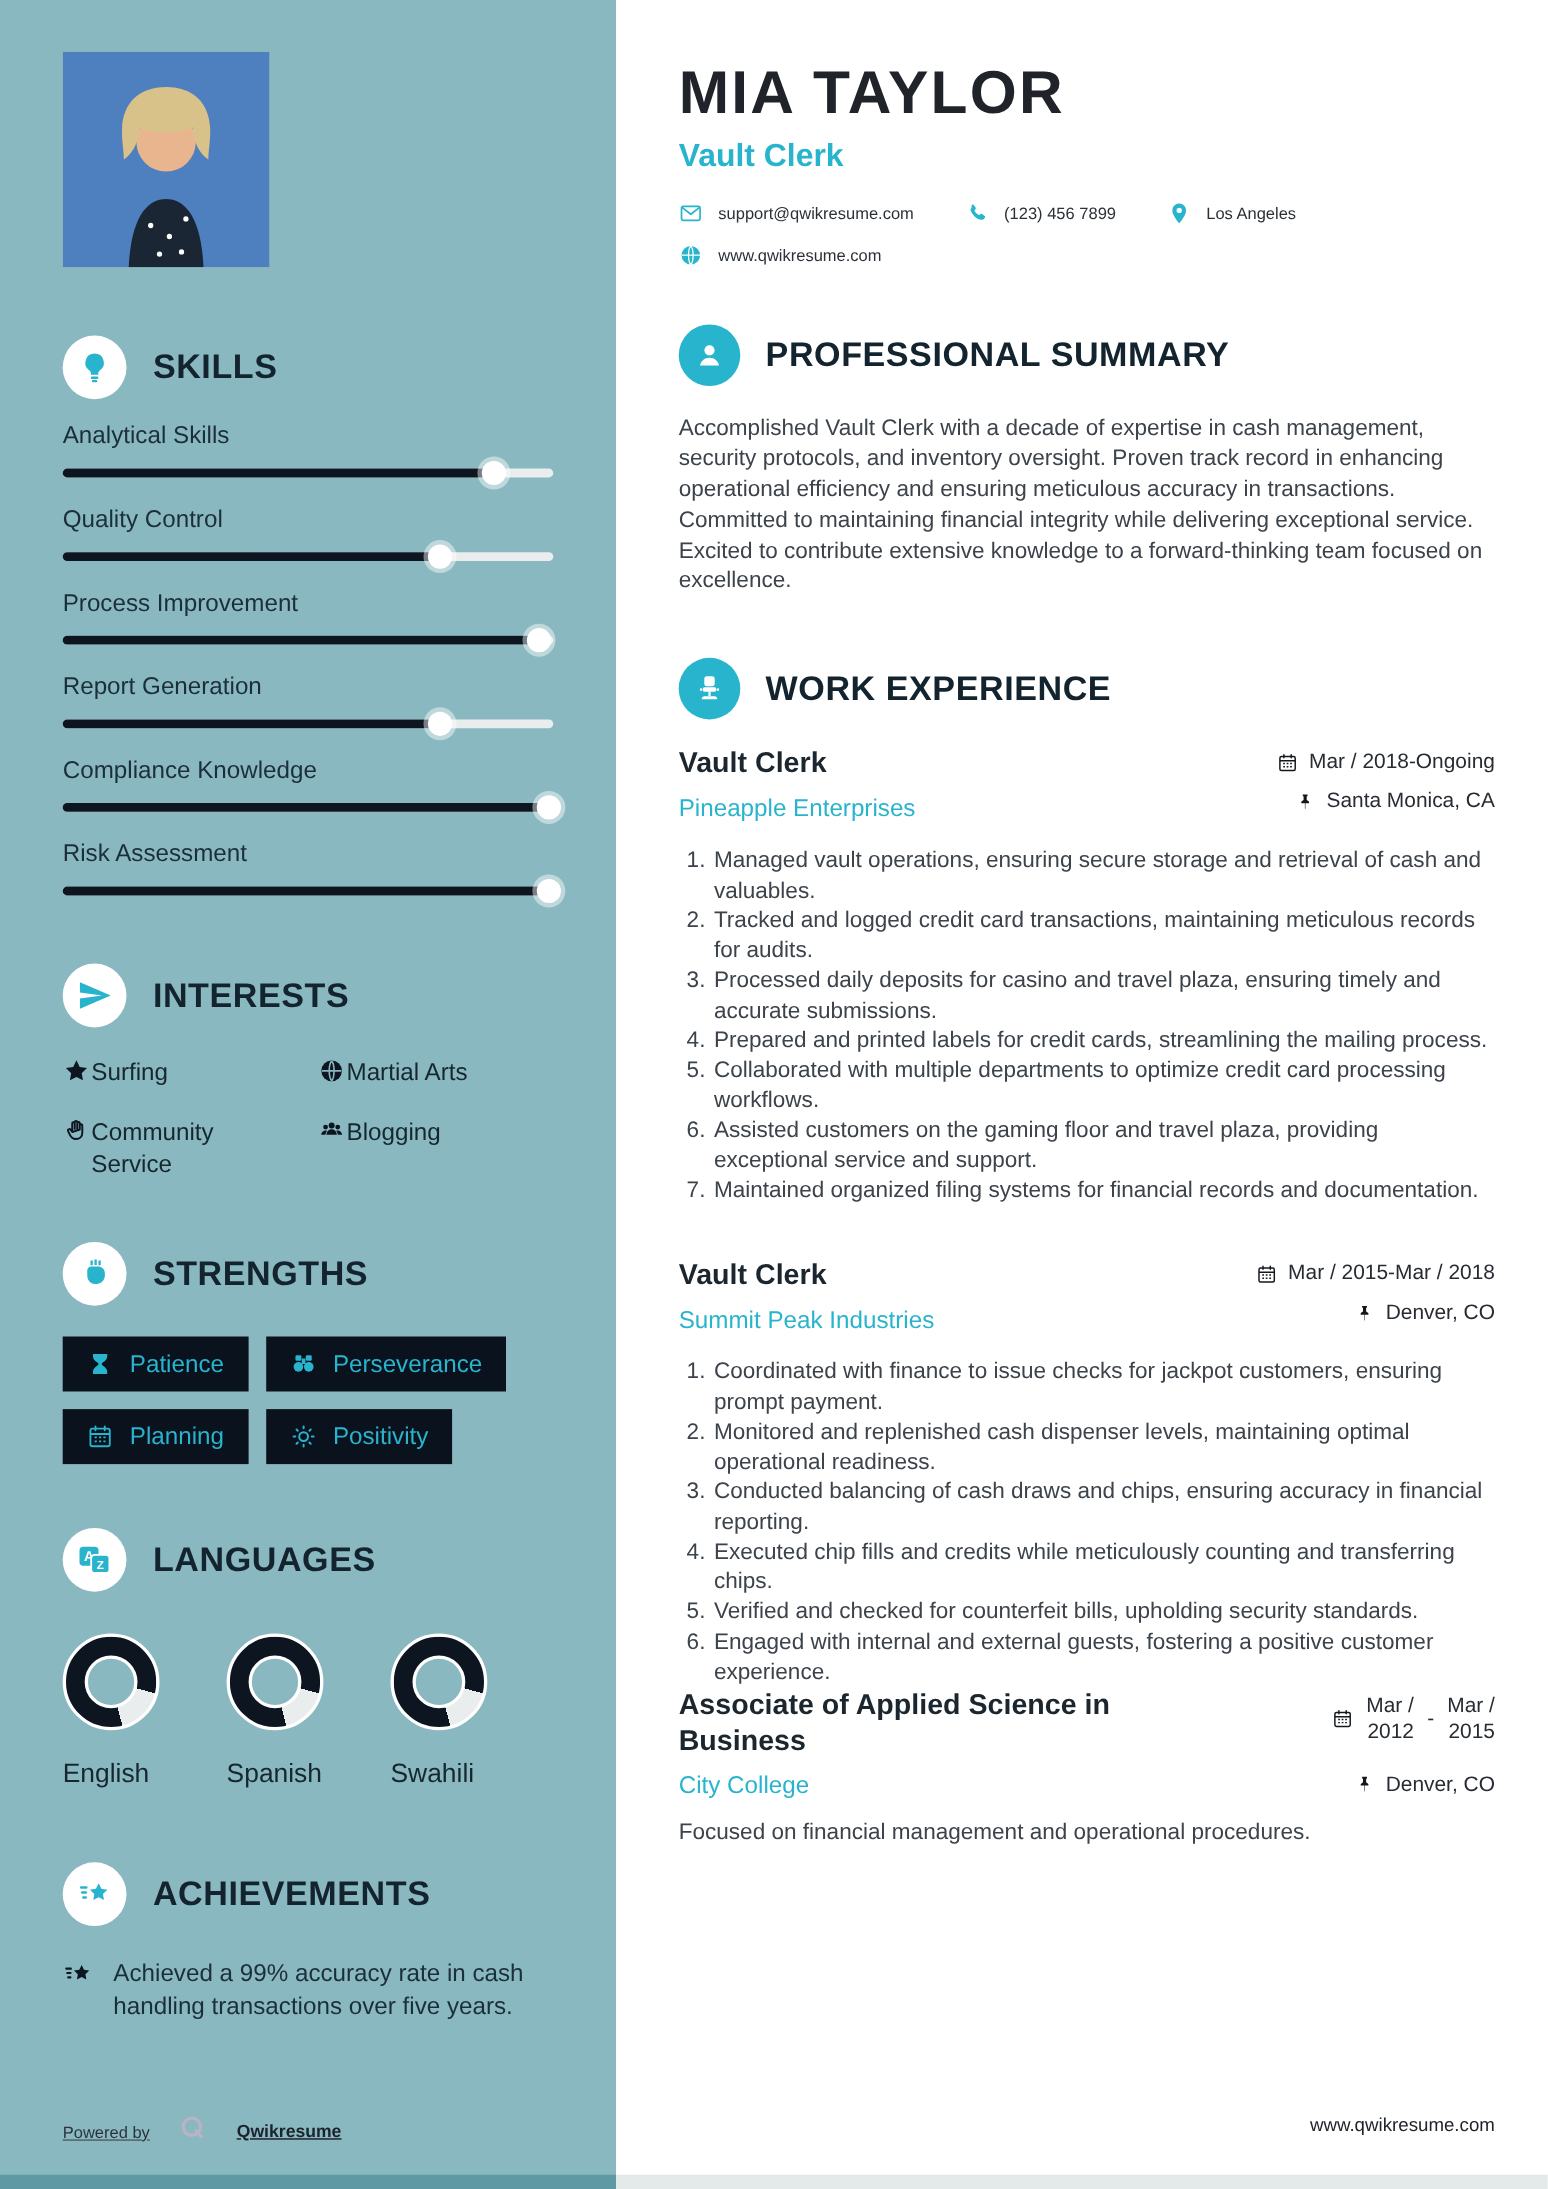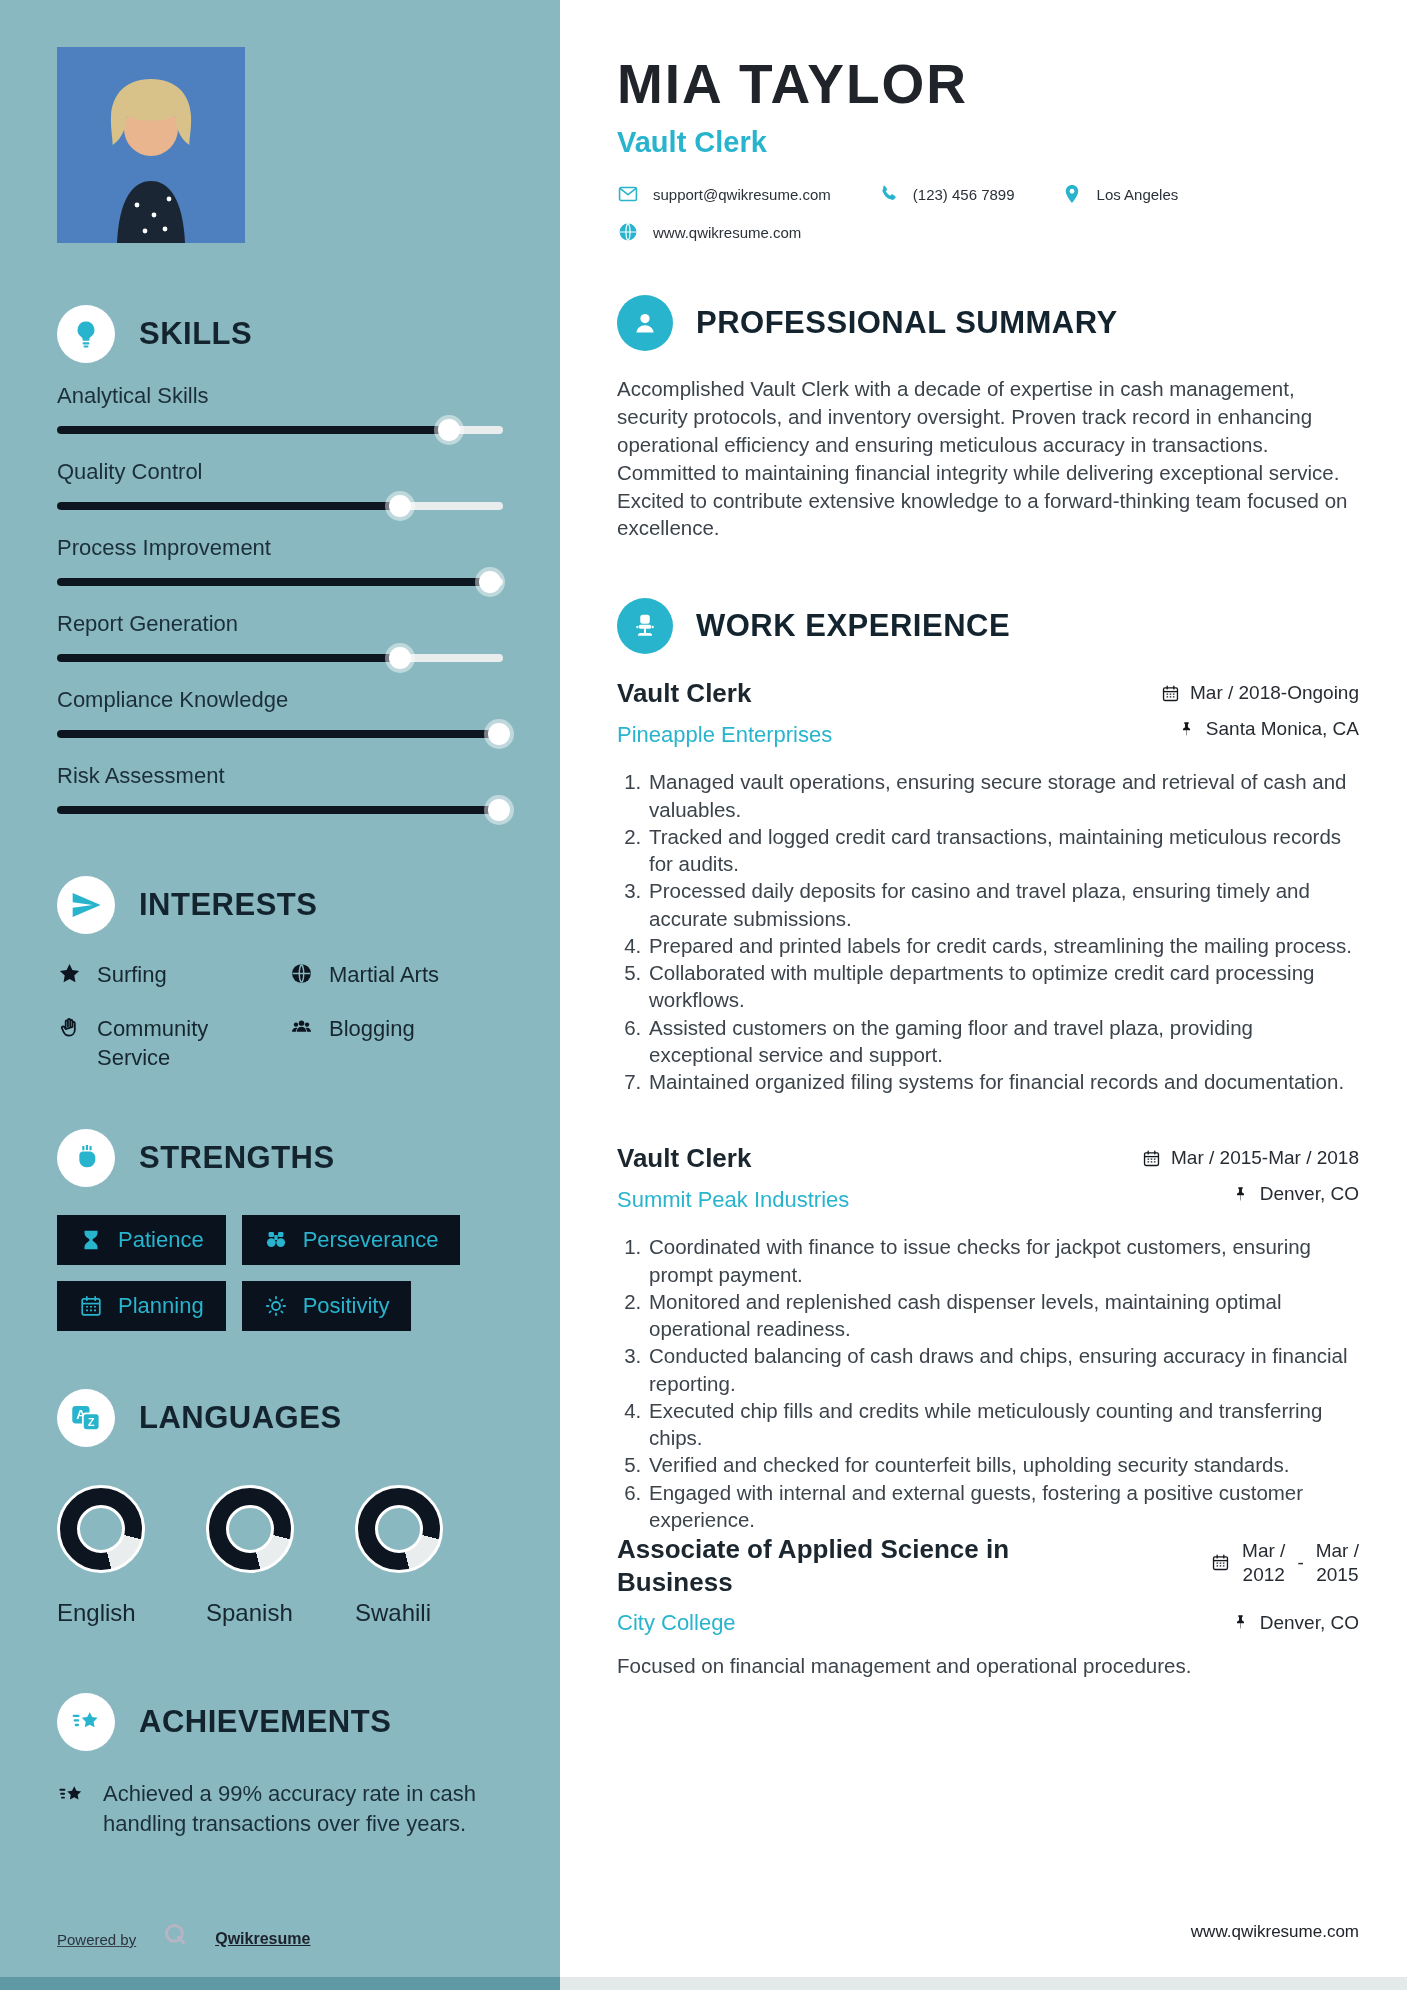--- a/index.html
+++ b/index.html
@@ -37,21 +37,21 @@
   .skill-label { font-size:22px; color:#1b2f3a; margin-bottom:17px; }
   .skill-track { position:relative; height:8px; background:#e9eded; border-radius:5px; }
   .skill-fill { position:absolute; left:0; top:0; height:8px; background:#0c1520; border-radius:5px; }
   .skill-thumb {
     position:absolute; top:-7px; width:22px; height:22px; border-radius:50%;
     background:#ffffff; box-shadow:0 0 0 4px rgba(255,255,255,.45);
   }
 
   
   .interest-grid { display:grid; grid-template-columns:1fr 1fr; column-gap:18px; row-gap:24px; margin-top:26px; }
-  .interest-item { display:flex; gap:15px; align-items:flex-start; font-size:22px; color:#16272f; line-height:1.35; }
+  .interest-item { display:flex; gap:1px; align-items:flex-start; font-size:22px; color:#16272f; line-height:1.35; }
   .interest-item .ig { font-size:25px; color:#0c1520; margin-top:1px; }
 
   
   .badges { display:flex; flex-wrap:wrap; gap:16px 16px; margin-top:28px; }
   .badge {
     display:inline-flex; align-items:center; gap:15px;
     background:var(--badge,#0a121e); color:var(--accent,#29b4cd);
     font-size:22px; padding:13px 22px; line-height:1;
   }
   .badge .bg-ic { font-size:24px; }
@@ -109,21 +109,21 @@
   .meta-line { display:flex; justify-content:flex-end; align-items:center; gap:10px; font-size:19px; color:#272c33; }
   .meta-line + .meta-line { margin-top:14px; }
   .meta-line .mg { font-size:19px; color:#14181d; }
   .job-bullets { margin:20px 0 0 0; padding-left:30px; font-size:20.5px; line-height:1.33; color:#3c434b; }
   .job-bullets li { padding-left:2px; }
 
   
   .edu-head { display:flex; justify-content:space-between; align-items:flex-start; }
   .edu-degree { font-size:26px; font-weight:700; color:#1b262e; width:480px; line-height:1.28; }
   .edu-dates { display:flex; align-items:center; gap:12px; font-size:19px; color:#272c33; padding-top:6px; }
-  .date-col { line-height:1.25; text-align:center; }
+  .date-col { line-height:1.25; text-align:right; }
   .edu-row2 { display:flex; justify-content:space-between; align-items:center; margin-top:10px; }
   .edu-school { font-size:22px; color:var(--accent,#29b4cd); }
   .edu-note { font-size:20.5px; color:#3c434b; margin-top:18px; }
 
   .site-url { position:absolute; right:48px; bottom:48px; font-size:17px; color:#20242a; }
 
   .bottom-bar {
     position:absolute; left:0; bottom:0; width:1407px; height:13px;
     background:linear-gradient(90deg,#5f9aa4 0 560px,#e4e9ea 560px 100%);
   }

